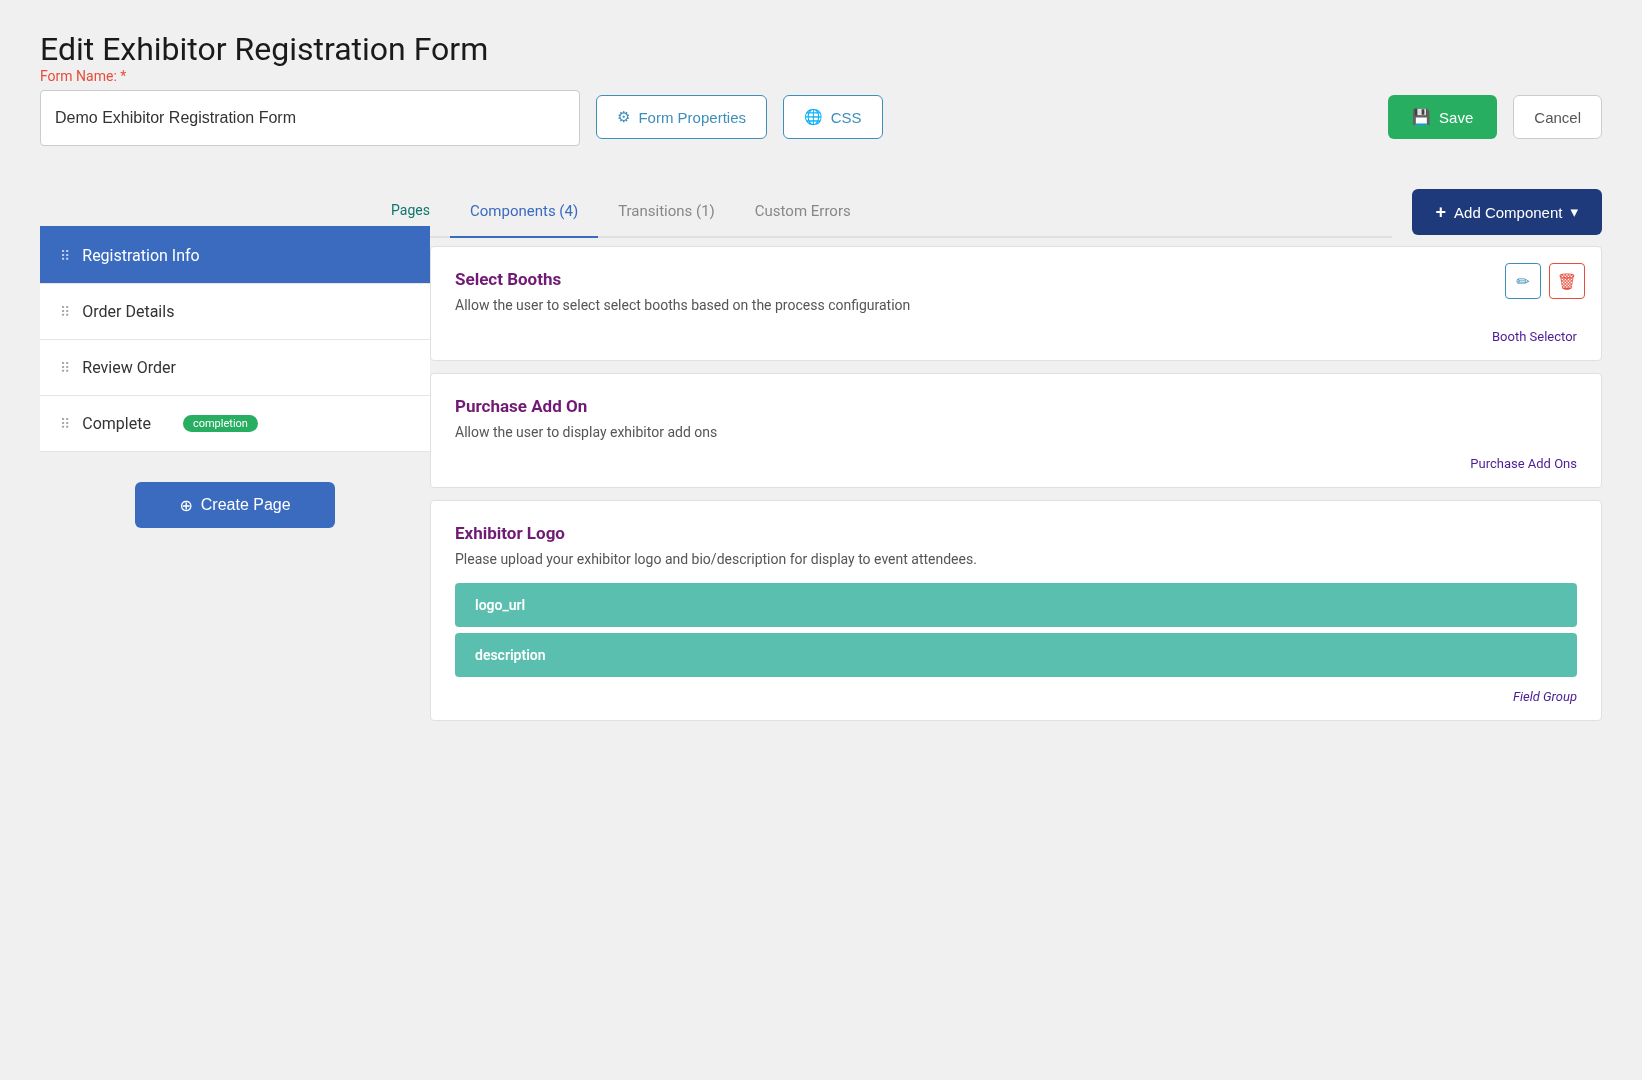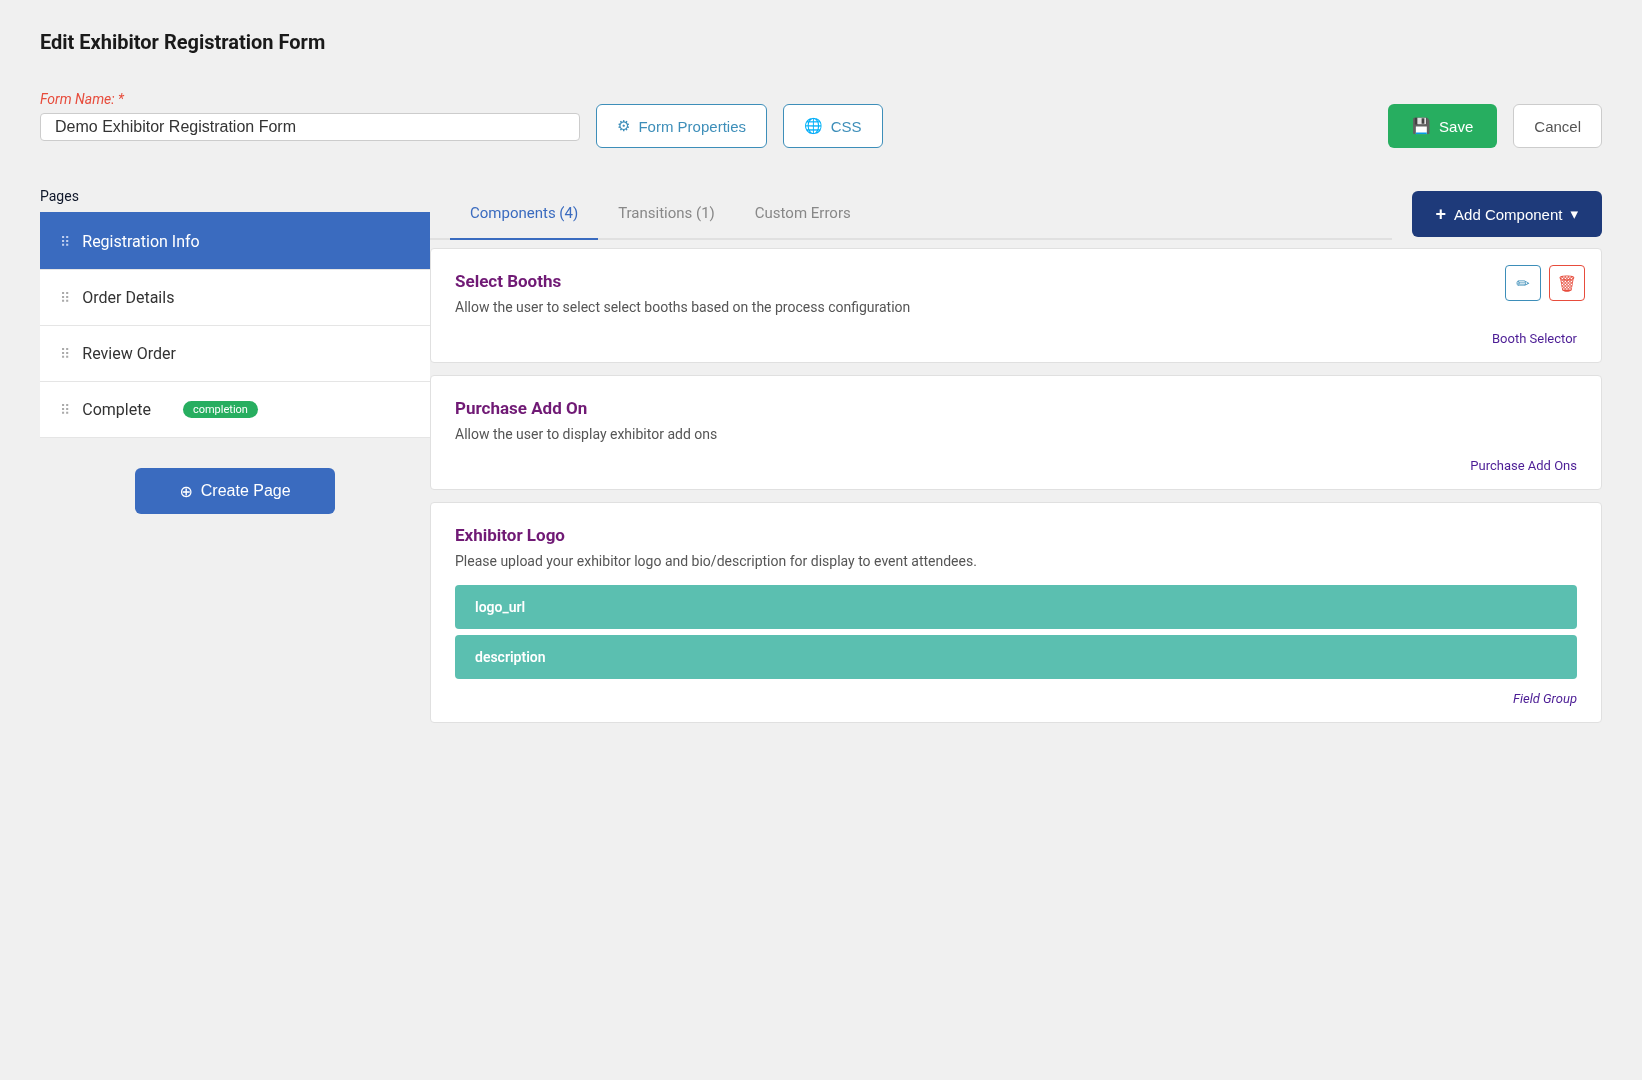--- a/index.html
+++ b/index.html
@@ -9,47 +9,45 @@
       color: #333;
       min-height: 1080px;
       width: 1642px;
     }
     .page-wrapper {
       background: #f0f0f0;
       padding: 30px 40px;
       min-height: 1080px;
     }
     .page-title {
-      font-size: 20px;
-      font-weight: 700;
+      font-size: 32px;
+      font-weight: 400;
       color: #1a1a1a;
-      margin-bottom: 30px;
     }
     .header-row {
       display: flex;
       align-items: center;
       gap: 16px;
       margin-bottom: 40px;
     }
     .form-name-label {
       font-size: 14px;
       color: #2e7d6e;
       margin-bottom: 6px;
     }
     .form-name-label span {
       color: #e74c3c;
-      font-style: italic;
     }
     .form-name-input-wrapper {
       display: flex;
       flex-direction: column;
     }
     .form-name-input {
       width: 540px;
-      height: 28px;
+      height: 56px;
       border: 1px solid #ccc;
       border-radius: 4px;
       padding: 0 14px;
       font-size: 16px;
       color: #333;
       background: #fff;
     }
     .btn-outline {
       display: flex;
       align-items: center;
@@ -95,26 +93,27 @@
       display: flex;
       gap: 0;
       align-items: flex-start;
     }
     
     .sidebar {
       width: 390px;
       flex-shrink: 0;
     }
     .sidebar-pages-label {
-      text-align: left;
-      font-size: 14px;
-      color: #0f172a;
+      text-align: right;
+      font-size: 14px;
+      color: #0f766e;
       padding-bottom: 8px;
       border-bottom: 2px solid #3a6bbf;
       margin-bottom: 0;
+      margin-top: 16px;
     }
     .sidebar-item {
       display: flex;
       align-items: center;
       gap: 12px;
       padding: 18px 20px;
       border-bottom: 1px solid #e5e5e5;
       background: #fff;
       cursor: pointer;
       font-size: 16px;

